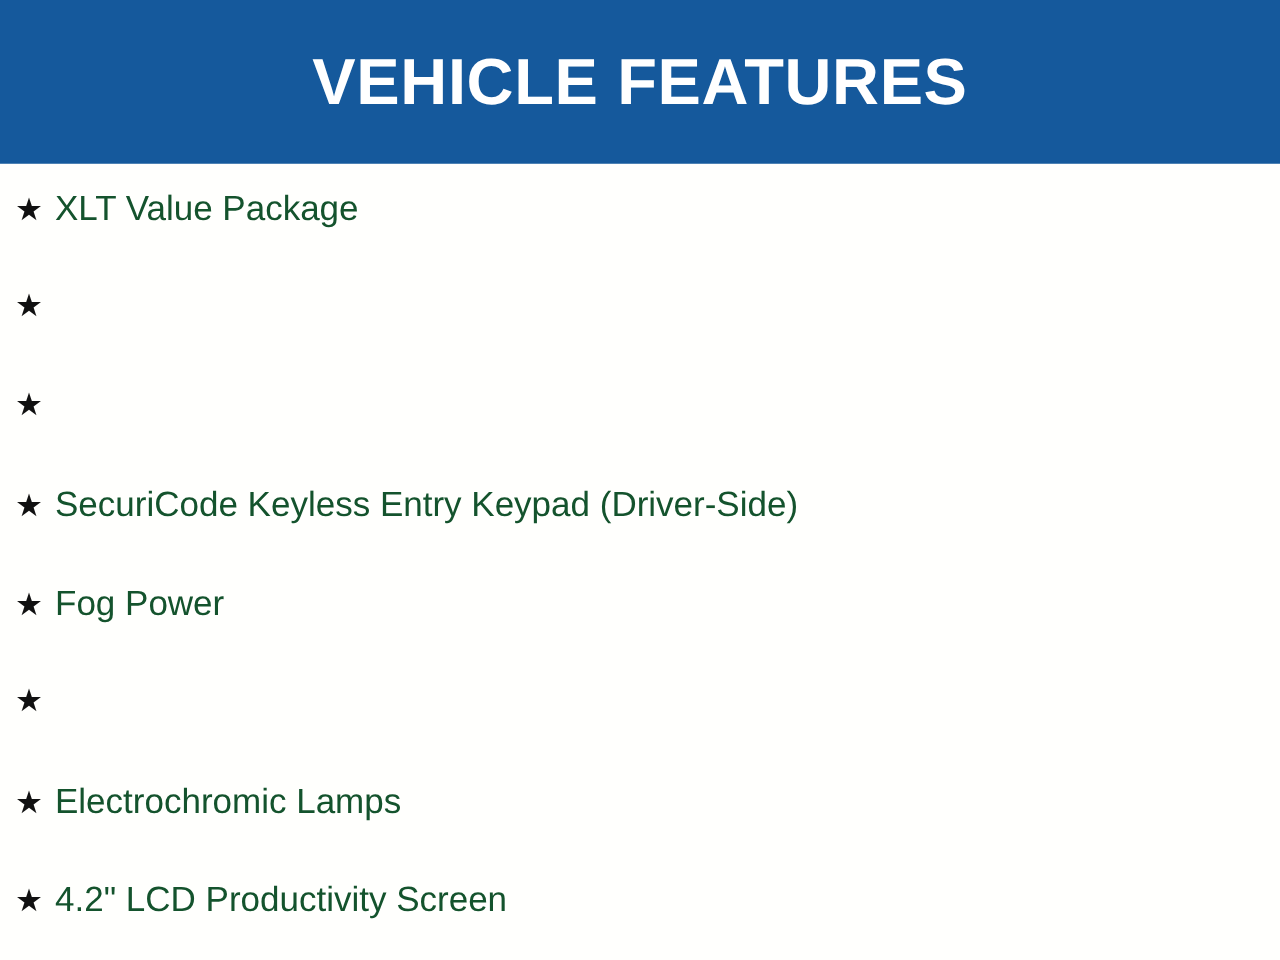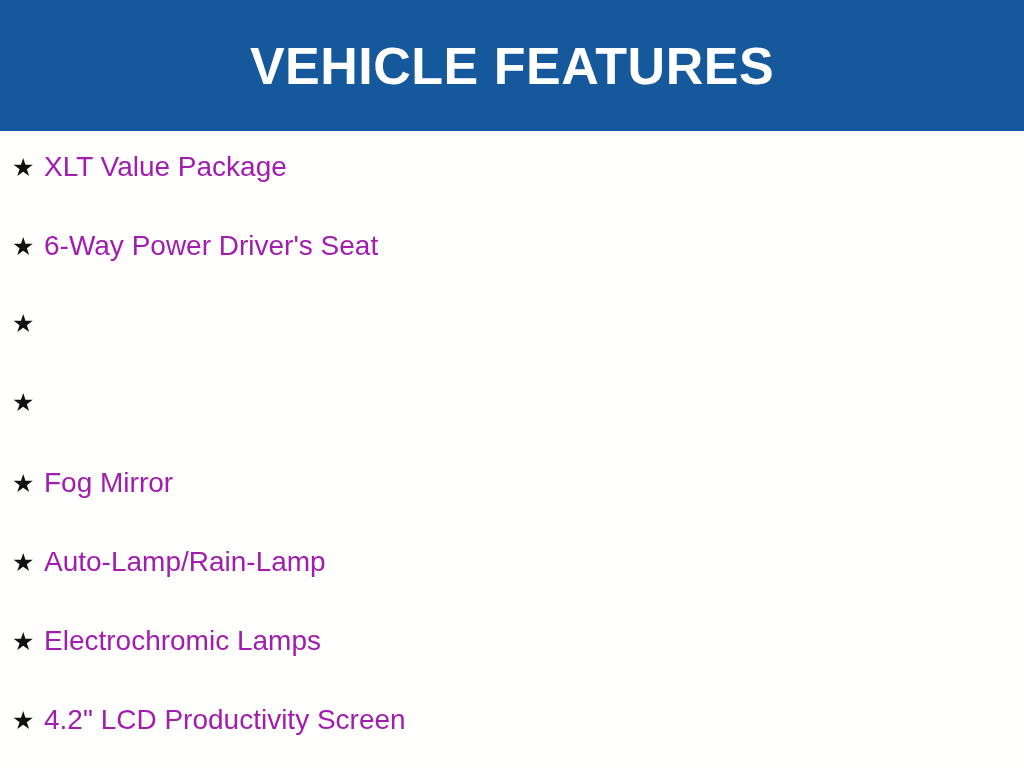--- a/index.html
+++ b/index.html
@@ -64,21 +64,21 @@
   .star-bullet {
     color: #111111;
     font-size: 25px;
     line-height: 1;
     width: 32px;
     flex: 0 0 32px;
     text-align: left;
     font-family: "DejaVu Sans", sans-serif;
   }
   .feature-label {
-    color: #a21caf;
+    color: #14532d;
     font-family: "Liberation Sans", sans-serif;
     font-size: 28px;
     line-height: 1;
     white-space: nowrap;
   }
 </style>
 </head>
 <body>
 
 <div class="page">
@@ -89,39 +89,38 @@
 
   <ul class="features-list">
 
     <li class="feature-row">
       <span class="star-bullet">★</span>
       <span class="feature-label">XLT Value Package</span>
     </li>
 
     <li class="feature-row">
       <span class="star-bullet">★</span>
-      <span class="feature-label">6-Way Power Driver's Seat</span>
     </li>
 
     <li class="feature-row">
       <span class="star-bullet">★</span>
     </li>
 
     <li class="feature-row">
       <span class="star-bullet">★</span>
+      <span class="feature-label">SecuriCode Keyless Entry Keypad (Driver-Side)</span>
     </li>
 
     <li class="feature-row">
       <span class="star-bullet">★</span>
-      <span class="feature-label">Fog Mirror</span>
+      <span class="feature-label">Fog Power</span>
     </li>
 
     <li class="feature-row">
       <span class="star-bullet">★</span>
-      <span class="feature-label">Auto-Lamp/Rain-Lamp</span>
     </li>
 
     <li class="feature-row">
       <span class="star-bullet">★</span>
       <span class="feature-label">Electrochromic Lamps</span>
     </li>
 
     <li class="feature-row">
       <span class="star-bullet">★</span>
       <span class="feature-label">4.2" LCD Productivity Screen</span>

